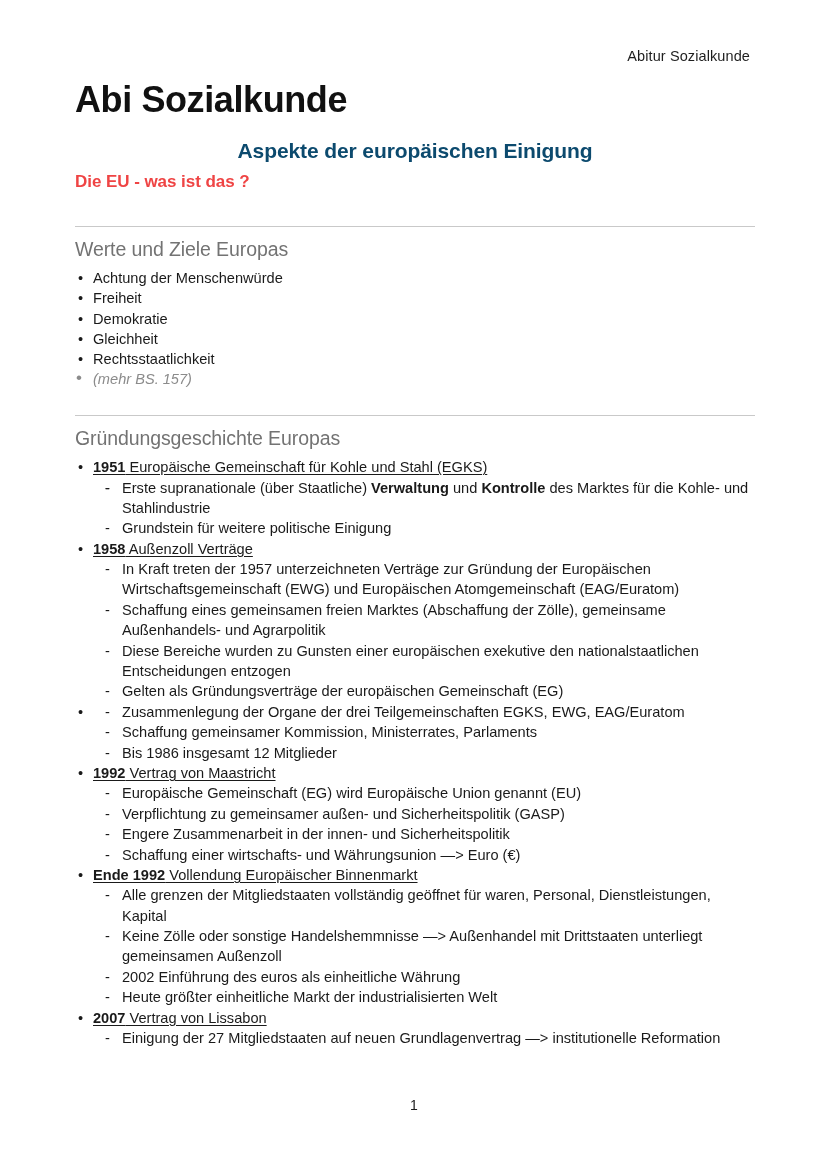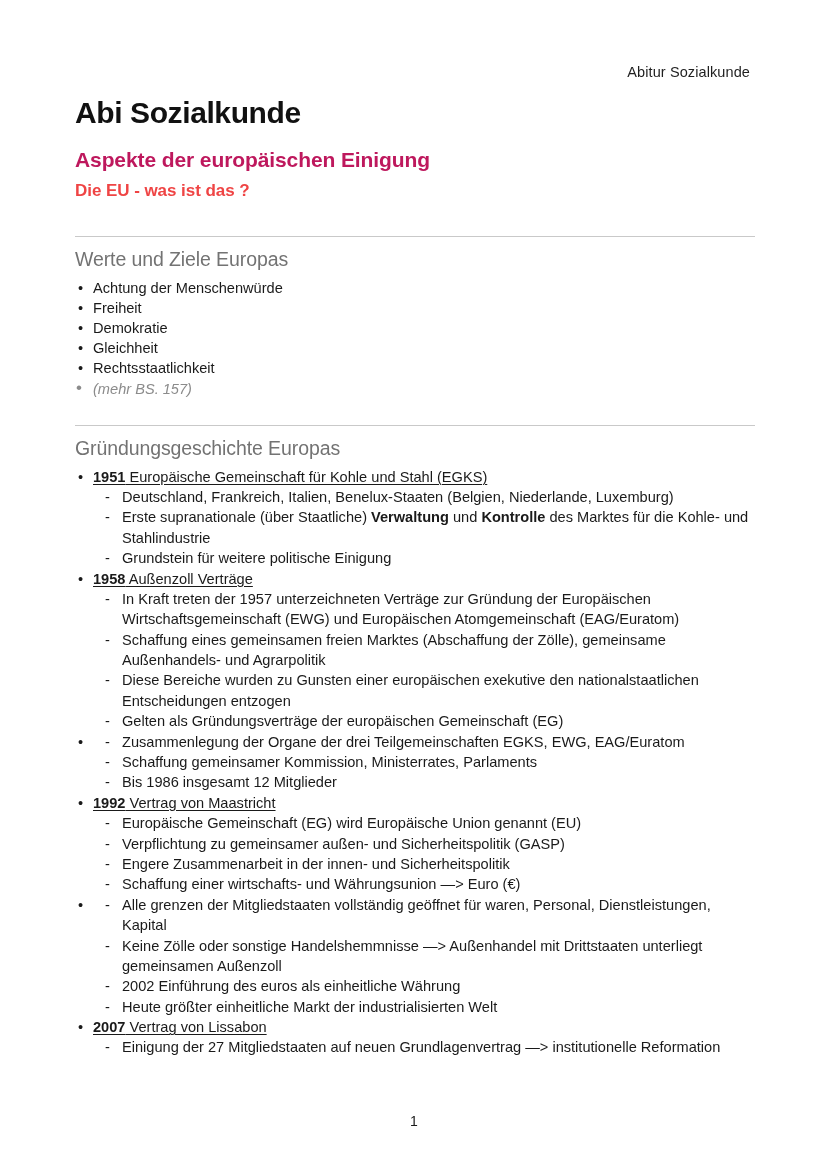--- a/index.html
+++ b/index.html
@@ -14,21 +14,20 @@
     color: #1a1a1a;
     position: relative;
     overflow: hidden;
   }
   .page {
     position: relative;
     width: 828px;
     height: 969px;
     box-sizing: border-box;
     padding: 0;
-    margin-top: 16px;
   }
 
   
   .running-header {
     position: absolute;
     top: 48px;
     right: 78px;
     font-size: 14.5px;
     color: #1f1f1f;
     letter-spacing: 0.1px;
@@ -36,34 +35,35 @@
 
   
   .content {
     position: absolute;
     left: 75px;
     top: 80px;
     width: 680px;
   }
 
   .doc-title {
-    font-size: 30px;
+    font-size: 36px;
     font-weight: bold;
     letter-spacing: -0.4px;
     line-height: 1.1;
     margin: 0 0 18px 0;
     color: #111111;
   }
   .doc-subtitle {
     font-size: 21px;
     font-weight: bold;
     line-height: 1.2;
     margin: 0 0 9px 0;
     letter-spacing: -0.1px;
-    color: #be185d;
+    color: #0c4a6e;
+    text-align: center;
   }
   .doc-subsubtitle {
     font-size: 17px;
     font-weight: bold;
     line-height: 1.2;
     margin: 0 0 0 0;
     letter-spacing: -0.05px;
     color: #ef4444;
   }
 
@@ -189,21 +189,21 @@
             <li><span class="bullet">•</span><span class="li-text">Rechtsstaatlichkeit</span></li>
             <li class="muted"><span class="bullet">•</span><span class="li-text">(mehr BS. 157)</span></li>
           </ul>
         </div>
         <div class="section">
           <hr class="rule" style="margin-top: 26px;">
           <div class="section-heading">Gründungsgeschichte Europas</div>
           <ul class="lvl1">
             <li><span class="bullet">•</span><span class="head-line"><b>1951</b><span> Europäische Gemeinschaft für Kohle und Stahl (EGKS)</span></span><div class="sub-wrap">
                 <ul class="lvl2">
-                  <li><span class="dash">-</span><span>Deutschland, Frankreich, Italien, Benelux-Staaten (Belgien, Niederlande, Luxemburg)</span></li>
+                  <li><span class="dash">-</span></li>
                   <li><span class="dash">-</span><span><span>Erste supranationale (über Staatliche) </span><b>Verwaltung</b><span> und </span><b>Kontrolle</b><span> des Marktes für die Kohle- und Stahlindustrie</span></span></li>
                   <li><span class="dash">-</span><span>Grundstein für weitere politische Einigung</span></li>
                 </ul>
               </div></li>
             <li><span class="bullet">•</span><span class="head-line"><b>1958</b><span> Außenzoll Verträge</span></span><div class="sub-wrap">
                 <ul class="lvl2">
                   <li><span class="dash">-</span><span>In Kraft treten der 1957 unterzeichneten Verträge zur Gründung der Europäischen Wirtschaftsgemeinschaft (EWG) und Europäischen Atomgemeinschaft (EAG/Euratom)</span></li>
                   <li><span class="dash">-</span><span>Schaffung eines gemeinsamen freien Marktes (Abschaffung der Zölle), gemeinsame Außenhandels- und Agrarpolitik</span></li>
                   <li><span class="dash">-</span><span>Diese Bereiche wurden zu Gunsten einer europäischen exekutive den nationalstaatlichen Entscheidungen entzogen</span></li>
                   <li><span class="dash">-</span><span>Gelten als Gründungsverträge der europäischen Gemeinschaft (EG)</span></li>
@@ -217,21 +217,21 @@
                 </ul>
               </div></li>
             <li><span class="bullet">•</span><span class="head-line"><b>1992</b><span> Vertrag von Maastricht</span></span><div class="sub-wrap">
                 <ul class="lvl2">
                   <li><span class="dash">-</span><span>Europäische Gemeinschaft (EG) wird Europäische Union genannt (EU)</span></li>
                   <li><span class="dash">-</span><span>Verpflichtung zu gemeinsamer außen- und Sicherheitspolitik (GASP)</span></li>
                   <li><span class="dash">-</span><span>Engere Zusammenarbeit in der innen- und Sicherheitspolitik</span></li>
                   <li><span class="dash">-</span><span>Schaffung einer wirtschafts- und Währungsunion —&gt; Euro (€)</span></li>
                 </ul>
               </div></li>
-            <li><span class="bullet">•</span><div class="sub-wrap">
+            <li><span class="bullet">•</span><span class="head-line"><b>Ende 1992</b><span> Vollendung Europäischer Binnenmarkt</span></span><div class="sub-wrap">
                 <ul class="lvl2">
                   <li><span class="dash">-</span><span>Alle grenzen der Mitgliedstaaten vollständig geöffnet für waren, Personal, Dienstleistungen, Kapital</span></li>
                   <li><span class="dash">-</span><span>Keine Zölle oder sonstige Handelshemmnisse —&gt; Außenhandel mit Drittstaaten unterliegt gemeinsamen Außenzoll</span></li>
                   <li><span class="dash">-</span><span>2002 Einführung des euros als einheitliche Währung</span></li>
                   <li><span class="dash">-</span><span>Heute größter einheitliche Markt der industrialisierten Welt</span></li>
                 </ul>
               </div></li>
             <li><span class="bullet">•</span><span class="head-line"><b>2007</b><span> Vertrag von Lissabon</span></span><div class="sub-wrap">
                 <ul class="lvl2">
                   <li><span class="dash">-</span><span>Einigung der 27 Mitgliedstaaten auf neuen Grundlagenvertrag —&gt; institutionelle Reformation</span></li>

